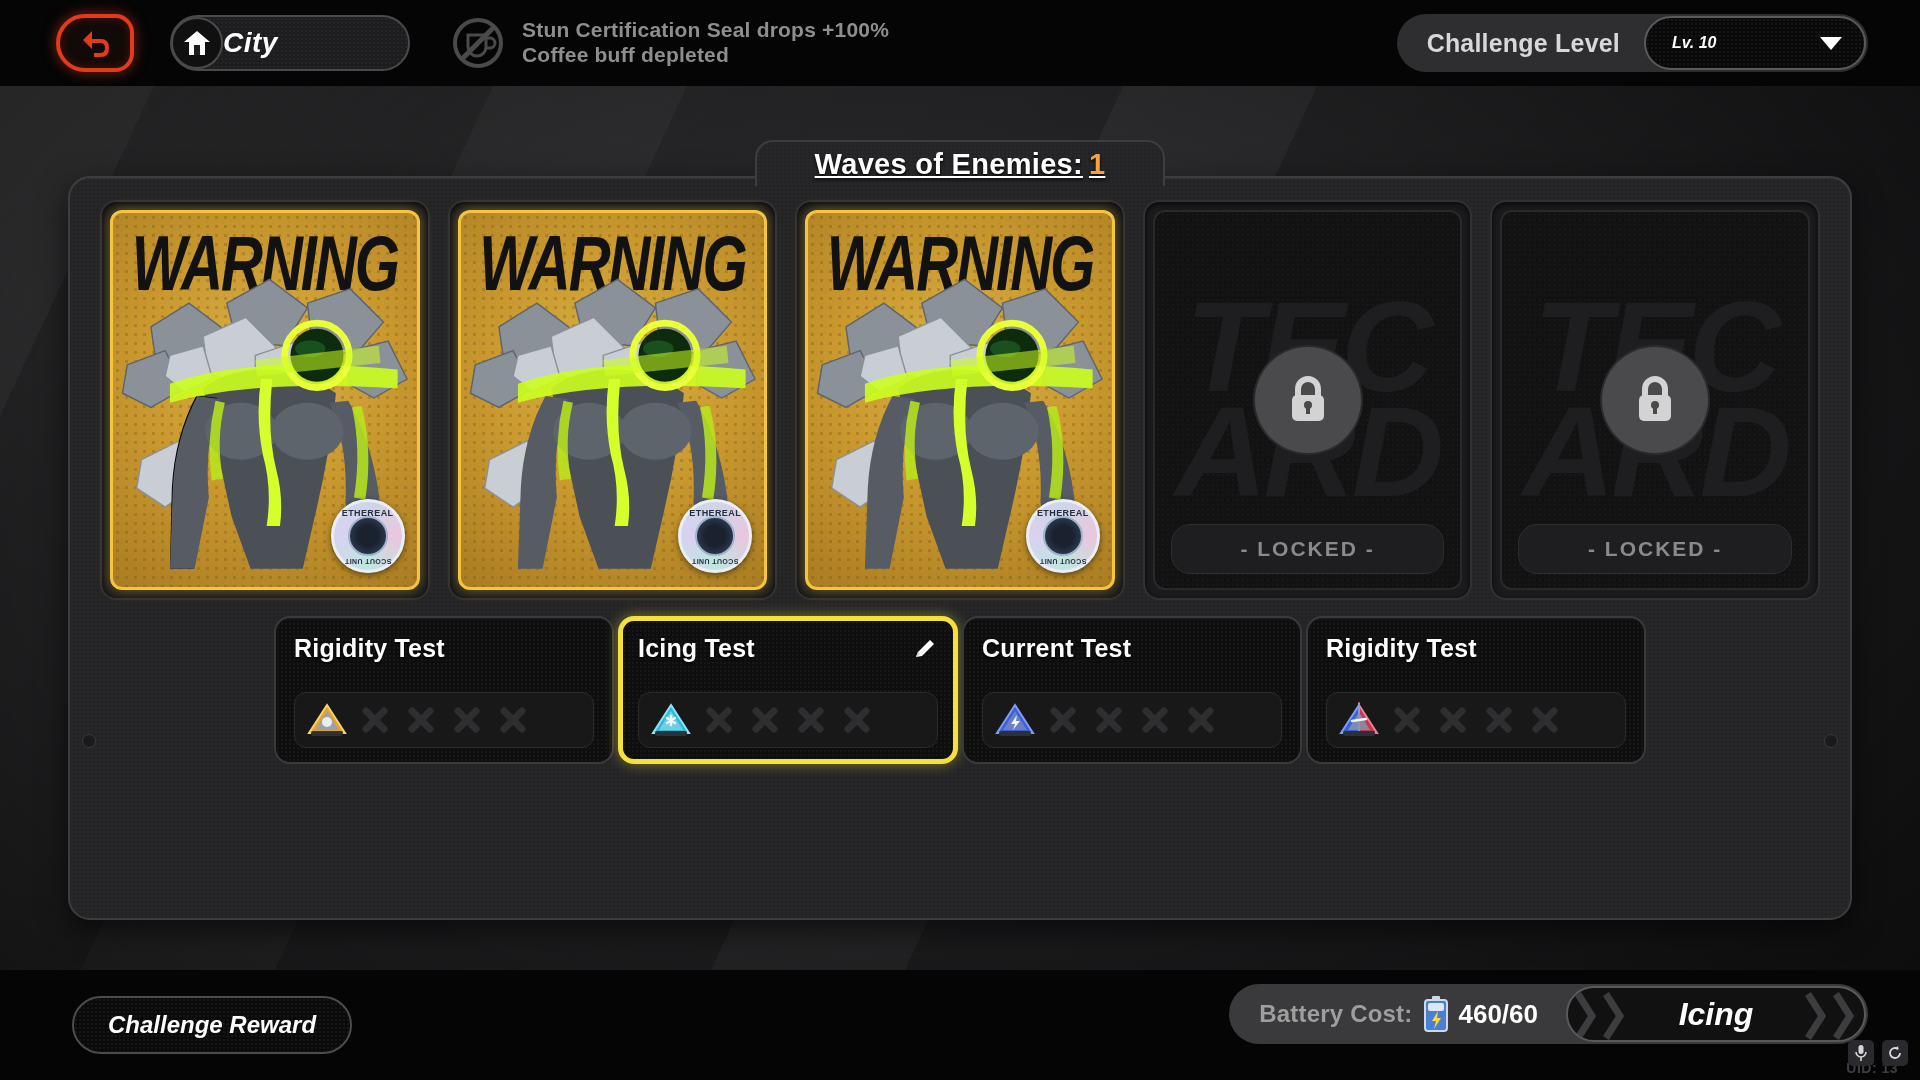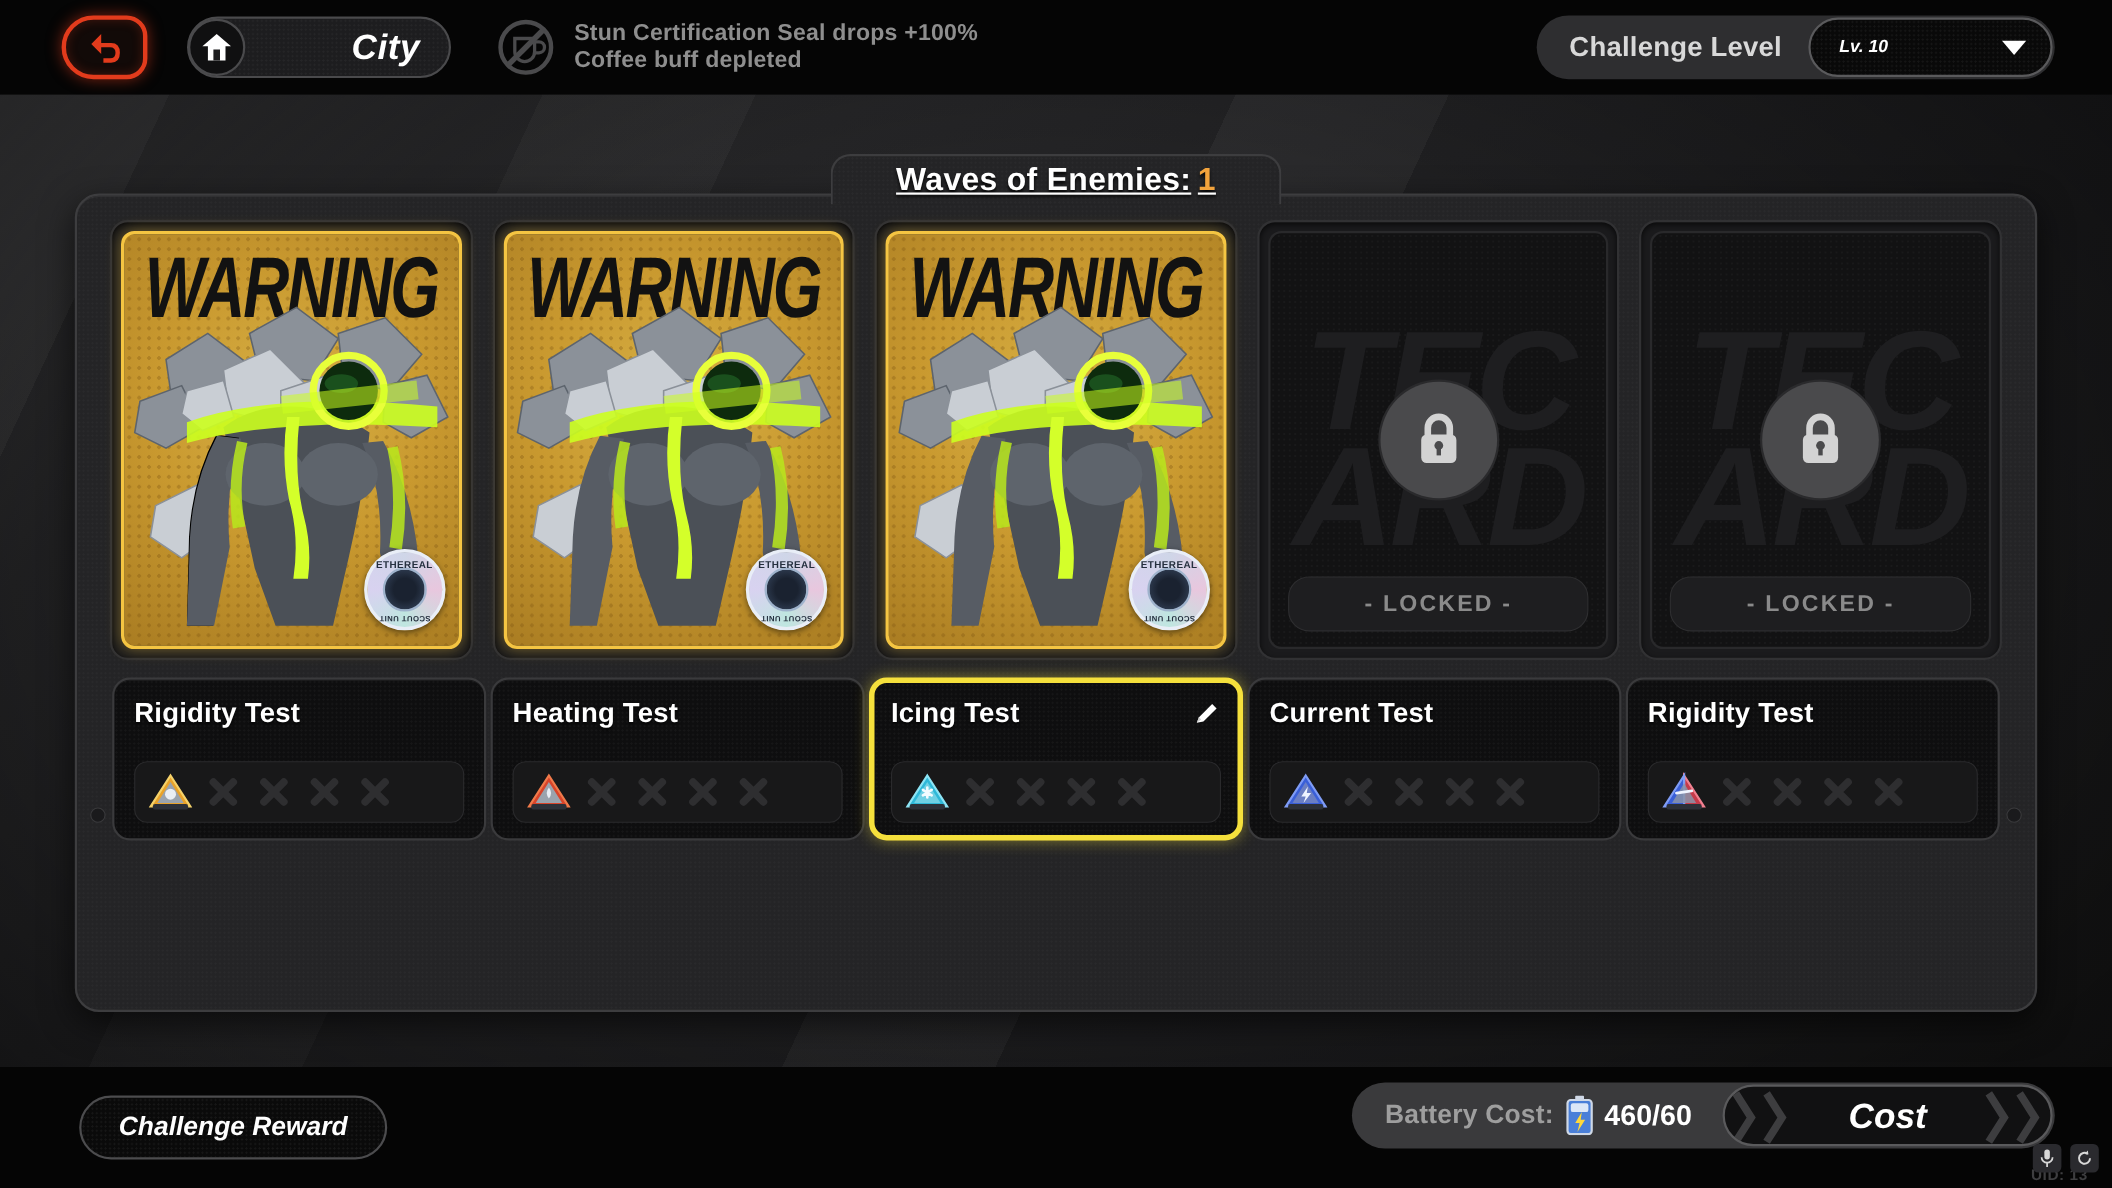--- a/index.html
+++ b/index.html
@@ -51,21 +51,21 @@
     background-image:radial-gradient(rgba(255,255,255,.035) 1px, transparent 1px);
     background-size:4px 4px;
   }
   .home-ic{
     width:52px; height:52px; border-radius:50%;
     background:#101011; border:2px solid #4a4a4c;
     margin-left:-1px;
     display:flex; align-items:center; justify-content:center; flex:none;
   }
   .home-label{
-    flex:1; text-align:right; font-size:32px; font-weight:bold;
+    flex:1; text-align:left; font-size:28px; font-weight:bold;
     font-style:italic; letter-spacing:.5px; color:#fff;
   }
 
   .buff{
     margin-left:42px; display:flex; align-items:center; gap:18px;
   }
   .buff-ic{ width:52px; height:52px; flex:none; }
   .buff-text{ line-height:1.18; }
   .buff-line{
     font-size:21px; font-weight:bold; color:#8e8e8e; letter-spacing:.2px;
@@ -534,45 +534,20 @@
         </svg>
         <svg class="xmark" viewBox="0 0 36 36">
           <path d="M9 9 L27 27 M27 9 L9 27" stroke="#2e2e30" stroke-width="7" stroke-linecap="round"></path>
         </svg>
         <svg class="xmark" viewBox="0 0 36 36">
           <path d="M9 9 L27 27 M27 9 L9 27" stroke="#2e2e30" stroke-width="7" stroke-linecap="round"></path>
         </svg>
       </div>
     </div>
 
-    <div class="test-card">
-      <div class="test-head">
-        <div class="test-name">Heating Test</div>
-      </div>
-      <div class="slots">
-        <svg class="tri-icon" viewBox="0 0 40 36">
-          <polygon points="20,3 38,31 2,31" fill="#d8442a" stroke="#f07a4a" stroke-width="2"></polygon>
-          <polygon points="20,9 32,28 8,28" fill="#9aa3ad"></polygon>
-          <path d="M20 14 q4 5 0 10 q-4-5 0-10" fill="#e9eef4"></path>
-          <rect x="4" y="29" width="32" height="5" rx="2" fill="#2c3038"></rect>
-        </svg>
-        <svg class="xmark" viewBox="0 0 36 36">
-          <path d="M9 9 L27 27 M27 9 L9 27" stroke="#2e2e30" stroke-width="7" stroke-linecap="round"></path>
-        </svg>
-        <svg class="xmark" viewBox="0 0 36 36">
-          <path d="M9 9 L27 27 M27 9 L9 27" stroke="#2e2e30" stroke-width="7" stroke-linecap="round"></path>
-        </svg>
-        <svg class="xmark" viewBox="0 0 36 36">
-          <path d="M9 9 L27 27 M27 9 L9 27" stroke="#2e2e30" stroke-width="7" stroke-linecap="round"></path>
-        </svg>
-        <svg class="xmark" viewBox="0 0 36 36">
-          <path d="M9 9 L27 27 M27 9 L9 27" stroke="#2e2e30" stroke-width="7" stroke-linecap="round"></path>
-        </svg>
-      </div>
-    </div>
 
     <div class="test-card selected">
       <div class="test-head">
         <div class="test-name">Icing Test</div>
         <svg class="pencil" viewBox="0 0 26 26">
           <path d="M4 21 L6 16 L18 4 L22 8 L10 20 Z" fill="#fff"></path>
           <path d="M4 21 L6 16 L8 18 Z" fill="#cfcfcf"></path>
         </svg>
       </div>
       <div class="slots">
@@ -669,21 +644,21 @@
     </svg>
     <div class="cost-val">460/60</div>
 
     <div class="next-btn">
       <svg class="chev" style="left:6px;" viewBox="0 0 26 56">
         <path d="M4 6 L18 28 L4 50" fill="none" stroke="#6a6a6c" stroke-width="7"></path>
       </svg>
       <svg class="chev" style="left:34px;" viewBox="0 0 26 56">
         <path d="M4 6 L18 28 L4 50" fill="none" stroke="#6a6a6c" stroke-width="7"></path>
       </svg>
-      <span>Cost</span>
+      <span>Icing</span>
       <svg class="chev" style="right:34px;" viewBox="0 0 26 56">
         <path d="M4 6 L18 28 L4 50" fill="none" stroke="#6a6a6c" stroke-width="7"></path>
       </svg>
       <svg class="chev" style="right:6px;" viewBox="0 0 26 56">
         <path d="M4 6 L18 28 L4 50" fill="none" stroke="#6a6a6c" stroke-width="7"></path>
       </svg>
     </div>
   </div>
 
   <div class="uid">UID: 13</div>

